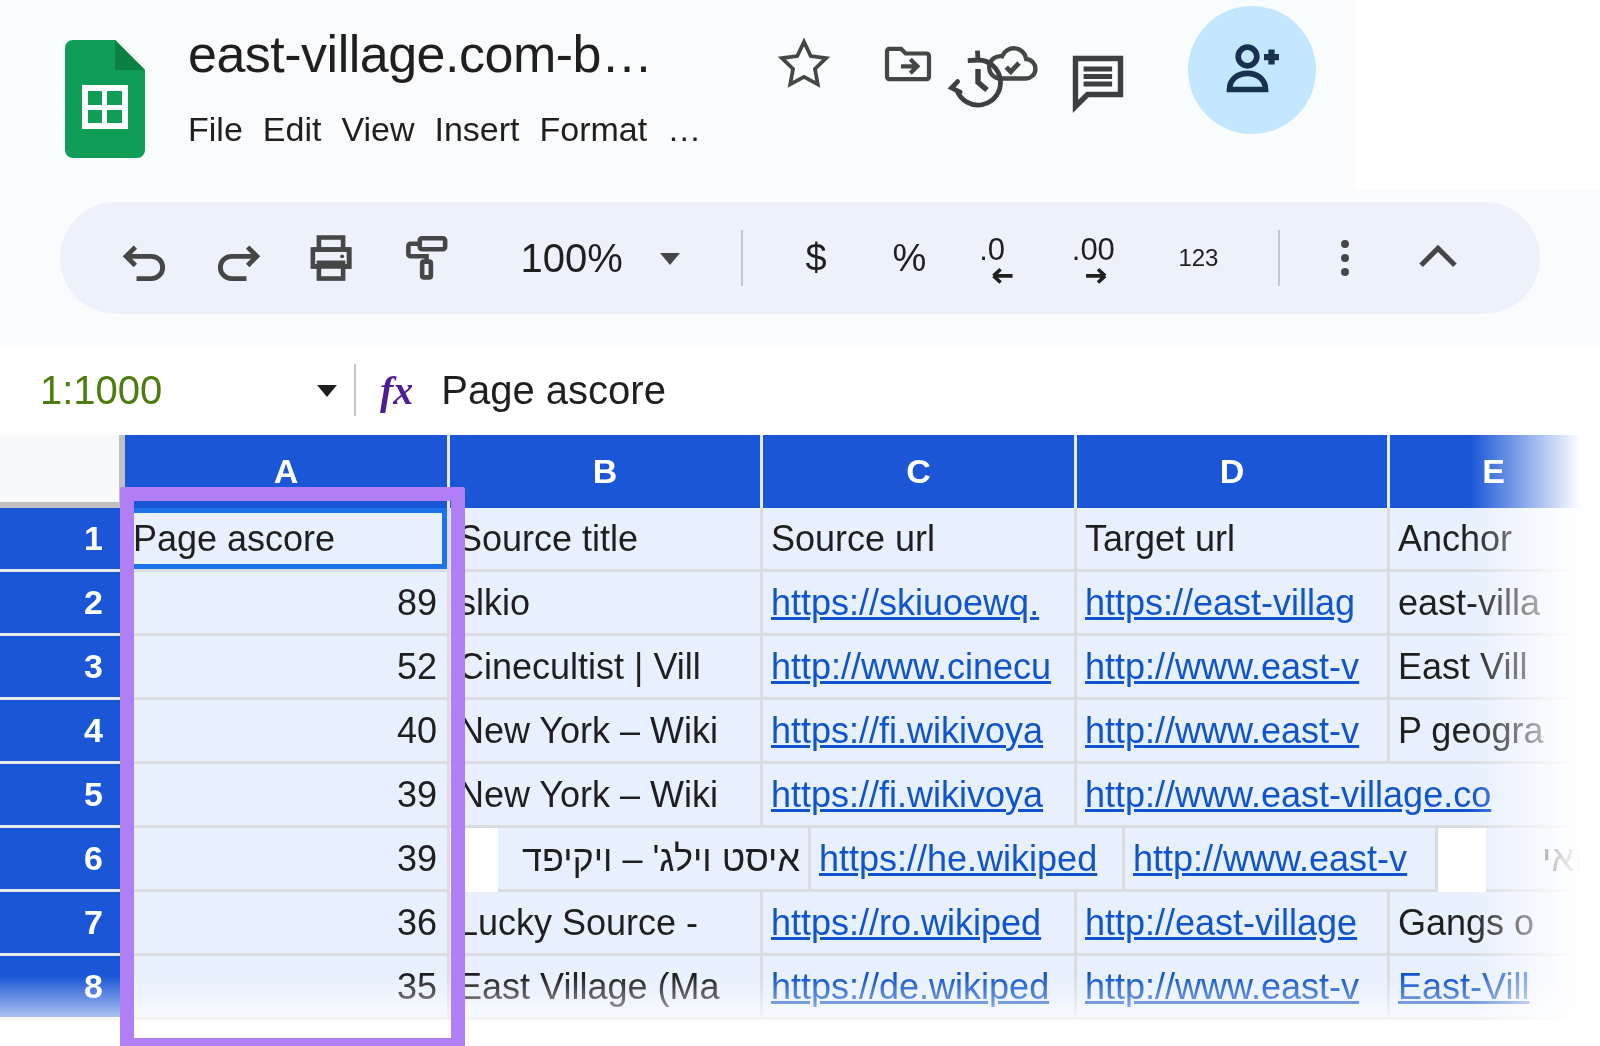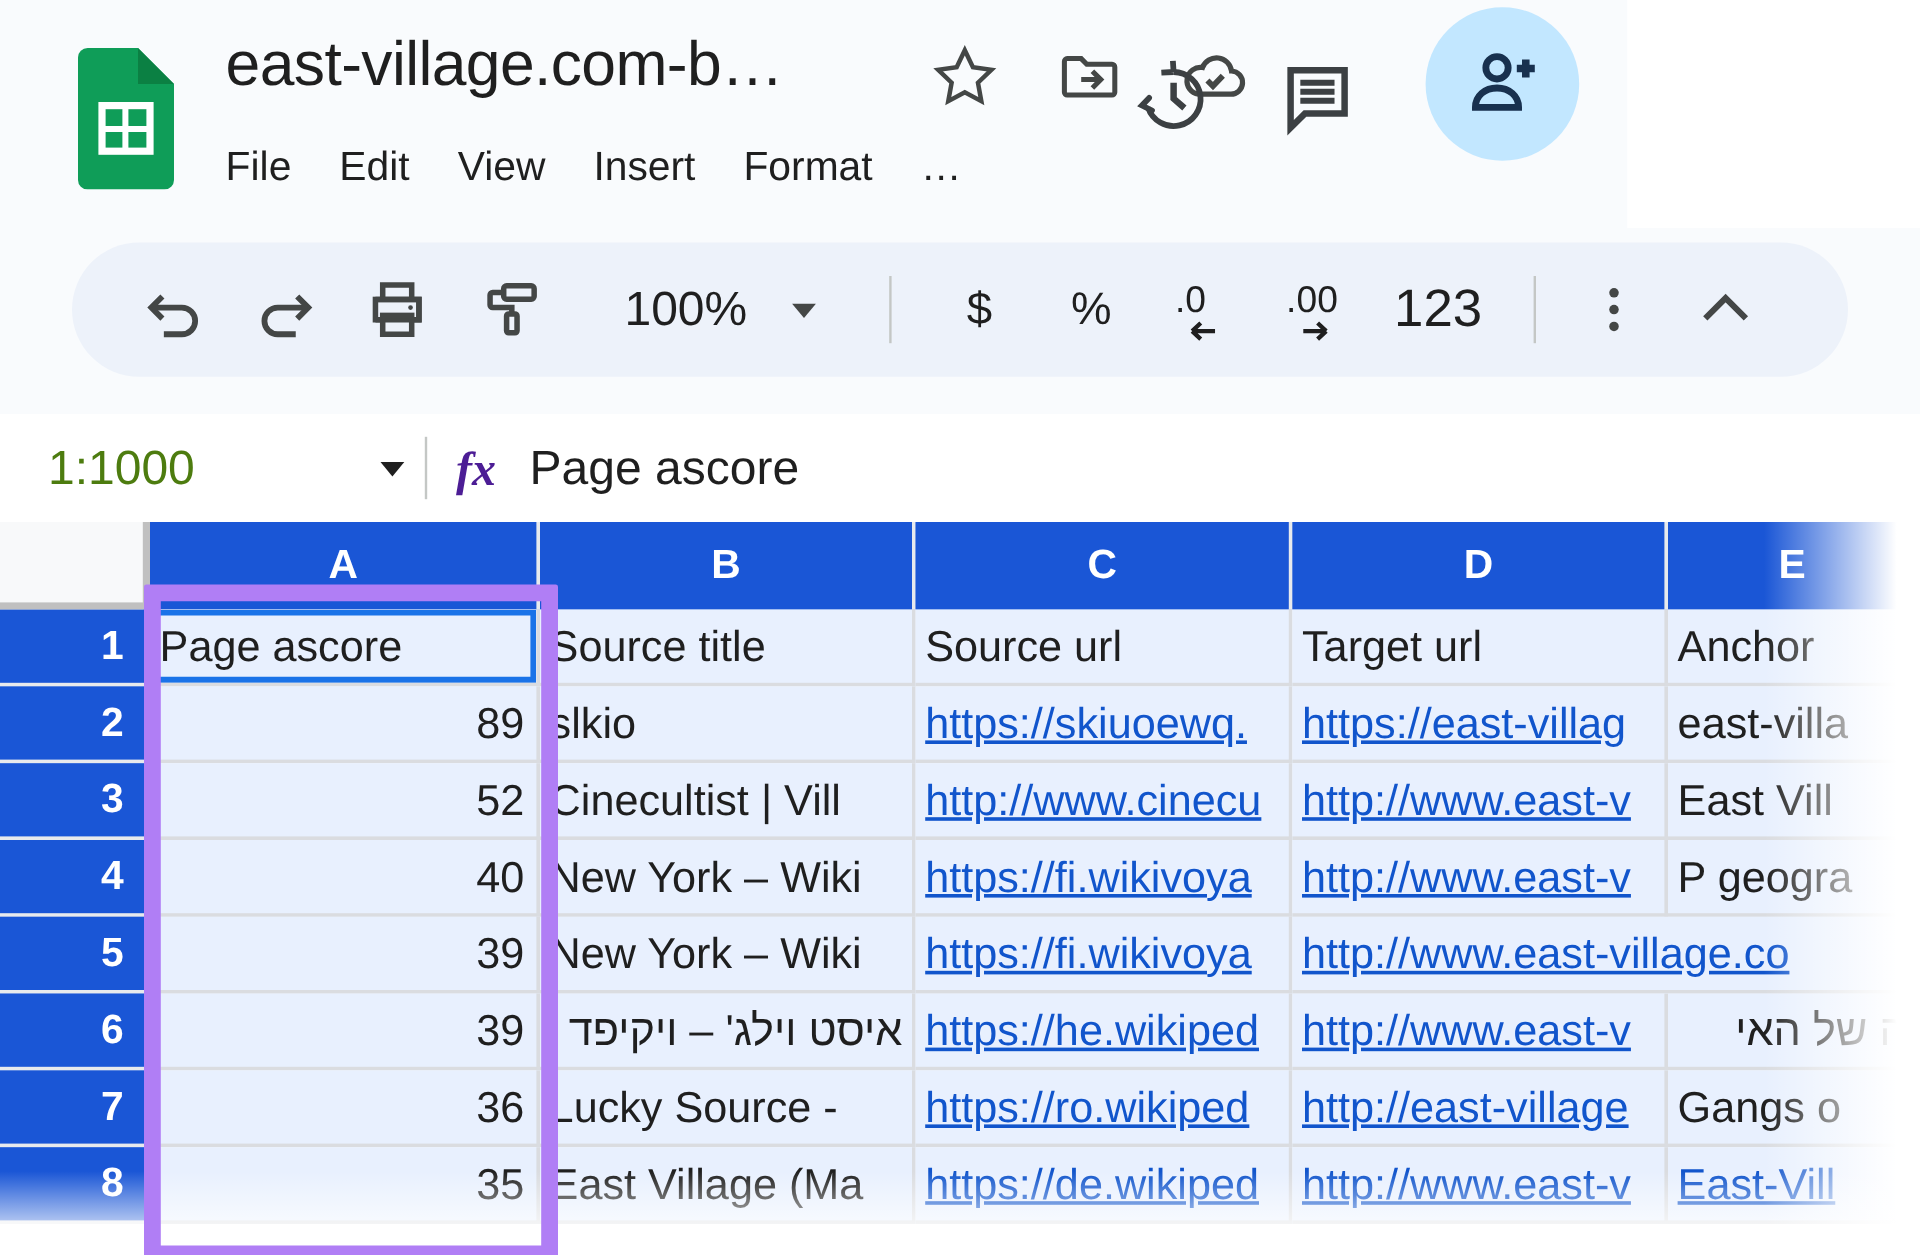--- a/index.html
+++ b/index.html
@@ -19,21 +19,21 @@
   .doc-icon {
     position: absolute; left: 65px; top: 40px;
     width: 80px; height: 118px;
   }
   .title-block { position: absolute; left: 188px; top: 28px; }
   .doc-title {
     font-size: 52px; color: #1f1f1f; line-height: 1.0;
     white-space: nowrap; letter-spacing: -0.5px;
   }
   .menubar {
-    display: flex; gap: 40px; margin-top: 40px;
+    display: flex; gap: 20px; margin-top: 30px;
     font-size: 34px; color: #1f1f1f;
   }
   .menubar span { cursor: default; }
   .menubar .dots { letter-spacing: 2px; }
 
   .title-icons {
     position: absolute; left: 775px; top: 35px;
     display: flex; gap: 46px; align-items: center;
   }
   .ti { width: 58px; height: 58px; display: flex; align-items: center; justify-content: center; }
@@ -113,21 +113,21 @@
   }
   .row { display: flex; height: 64px; }
   .cell {
     background: #e8f0fe; border-right: 3px solid #dadce0; border-bottom: 3px solid #dadce0;
     font-size: 36px; color: #1f1f1f;
     display: flex; align-items: center; padding: 0 8px;
     overflow: hidden; white-space: nowrap;
   }
   .cell.num { justify-content: flex-end; padding-right: 10px; }
   .cell.link { color: #1155cc; text-decoration: underline; }
-  .cell.rtl { direction: rtl; }
+  .cell.rtl { direction: rtl; margin-left: 48px; }
 
   
   .cA { width: 325px; min-width: 325px; }
   .cB { width: 313px; min-width: 313px; }
   .cC { width: 314px; min-width: 314px; }
   .cD { width: 313px; min-width: 313px; }
   .cE { width: 210px; min-width: 210px; }
 
   
   .cell.selected {
@@ -286,21 +286,21 @@
         <text x="3" y="14" font-size="13" font-family="Liberation Sans, sans-serif" fill="#1f1f1f">.0</text>
         <path d="M9 20.5h8M9 20.5l3-2.8M9 20.5l3 2.8" stroke="#1f1f1f" stroke-width="1.5" fill="none"></path>
       </svg>
     </div>
     <div class="tb-item" style="width:105px;">
       <svg width="62" height="62" viewBox="0 0 26 26">
         <text x="2" y="14" font-size="13" font-family="Liberation Sans, sans-serif" fill="#1f1f1f">.00</text>
         <path d="M8 20.5h8M16 20.5l-3-2.8M16 20.5l-3 2.8" stroke="#1f1f1f" stroke-width="1.5" fill="none"></path>
       </svg>
     </div>
-    <div class="tb-item" style="width:110px;font-size:44px;color:#1f1f1f;">123</div>
+    <div class="tb-item" style="width:110px;font-size:24px;color:#1f1f1f;">123</div>
 
     <div class="tb-item" style="width:62px;">
       <div class="tb-sep"></div>
     </div>
 
     <div class="tb-item" style="width:80px;">
       <svg width="44" height="56" viewBox="0 0 10 24" fill="#444746">
         <circle cx="5" cy="6" r="1.7"></circle>
           <circle cx="5" cy="12" r="1.7"></circle>
           <circle cx="5" cy="18" r="1.7"></circle>

